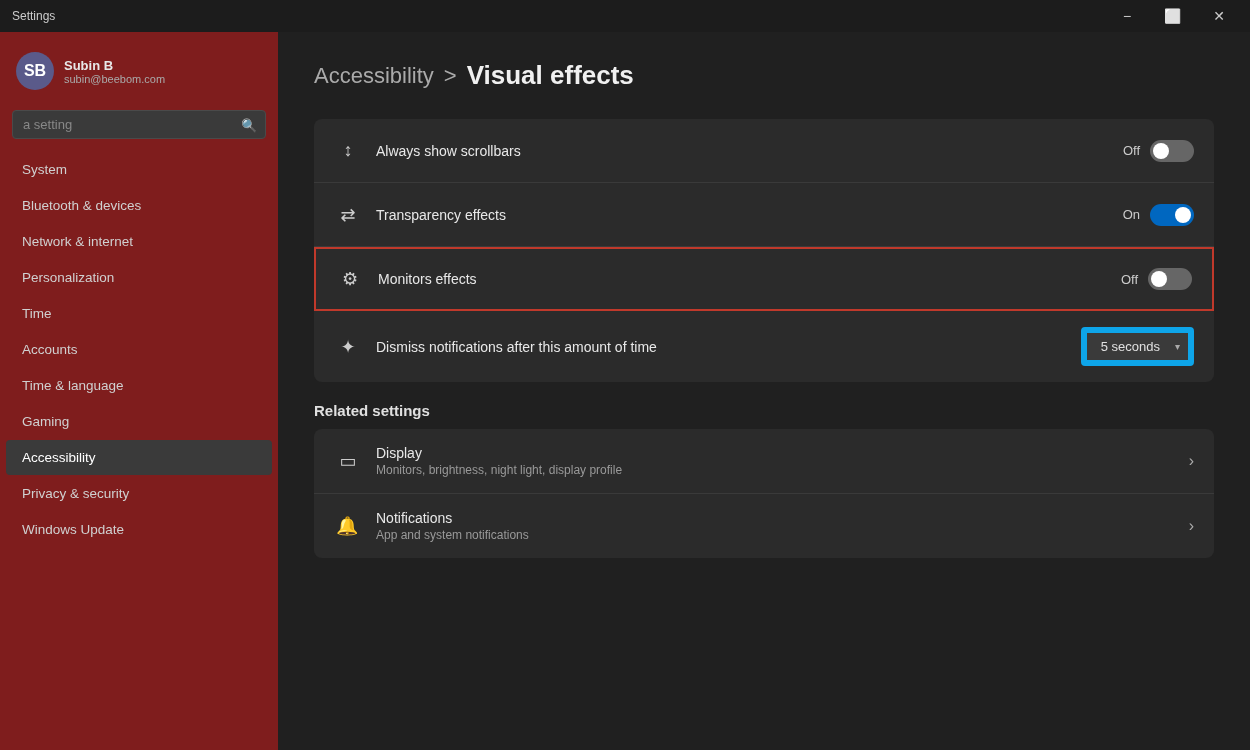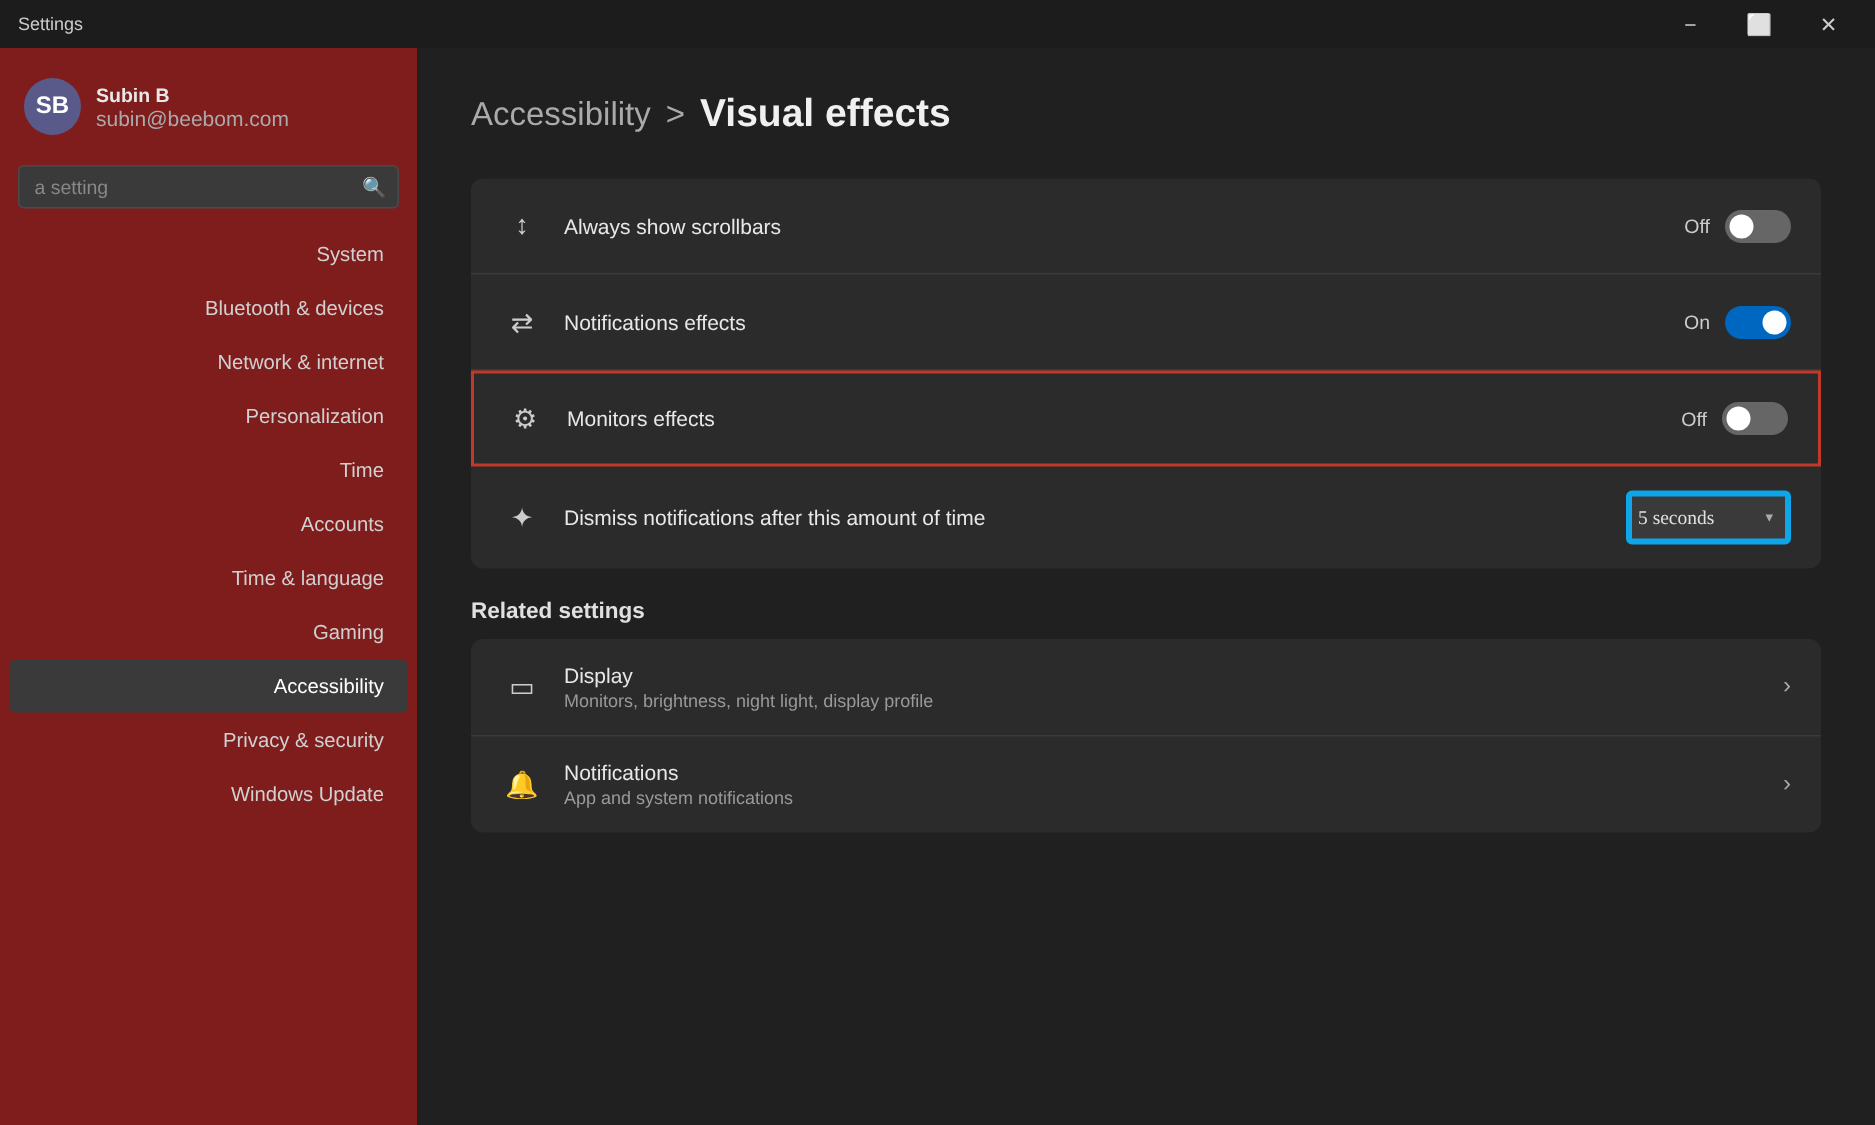--- a/index.html
+++ b/index.html
@@ -81,21 +81,21 @@
       font-weight: 600;
       color: #fff;
       flex-shrink: 0;
     }
     .user-info .user-name {
       font-size: 13px;
       font-weight: 600;
       color: #e8e8e8;
     }
     .user-info .user-email {
-      font-size: 14px;
+      font-size: 11px;
       color: #aaa;
     }
 
     .search-box {
       margin: 4px 12px 12px;
       position: relative;
     }
     .search-box input {
       width: 100%;
       background: #3a3a3a;
@@ -116,21 +116,20 @@
       font-size: 13px;
     }
 
     .nav-item {
       padding: 10px 16px;
       font-size: 13.5px;
       color: #d0d0d0;
       cursor: pointer;
       border-radius: 4px;
       margin: 1px 6px;
-      text-align: right;
     }
     .nav-item.active {
       background: #3a3a3a;
       color: #fff;
     }
 
     
     .content {
       flex: 1;
       background: #202020;
@@ -238,32 +237,31 @@
 
     
     .setting-row.highlighted {
       border: 2px solid #c0392b;
       border-radius: 0;
     }
 
     
     .dismiss-dropdown {
       background: #3a3a3a;
-      border: 4px solid #0ea5e9;
+      border: 6px solid #0ea5e9;
       border-radius: 4px;
-      padding: 6px 28px 6px 4px;
+      padding: 6px 28px 6px 14px;
       color: #e0e0e0;
       font-size: 13px;
       position: relative;
       display: flex;
       align-items: center;
       gap: 6px;
       cursor: pointer;
       min-width: 110px;
-      font-family: Liberation Serif, serif;
     }
     .dismiss-dropdown .chevron {
       position: absolute;
       right: 8px;
       font-size: 10px;
       color: #aaa;
     }
 
     
     .related-heading {
@@ -350,21 +348,21 @@
           <div class="setting-control">
             <span class="toggle-label">Off</span>
             <div class="toggle off">
               <div class="toggle-knob"></div>
             </div>
           </div>
         </div>
         <div class="setting-row">
           <div class="setting-icon">⇄</div>
           <div class="setting-text">
-            <div class="setting-label">Notifications effects</div>
+            <div class="setting-label">Transparency effects</div>
           </div>
           <div class="setting-control">
             <span class="toggle-label">On</span>
             <div class="toggle on">
               <div class="toggle-knob"></div>
             </div>
           </div>
         </div>
         <div class="setting-row highlighted" style="border: 2px solid rgb(192, 57, 43); background: rgb(43, 43, 43);">
           <div class="setting-icon">⚙</div>

